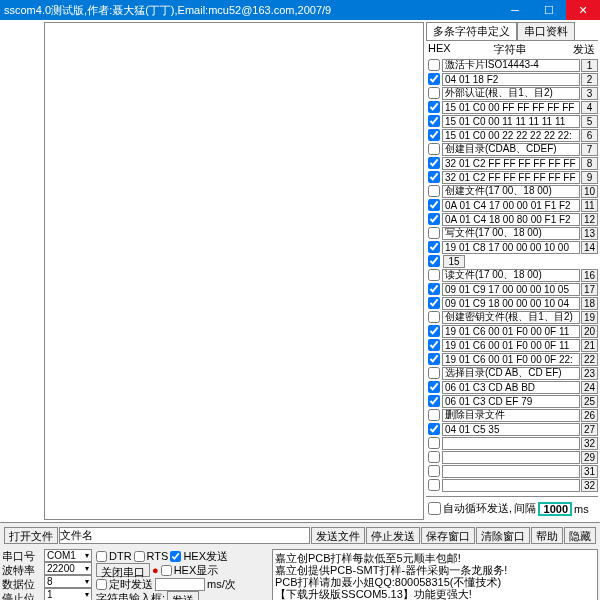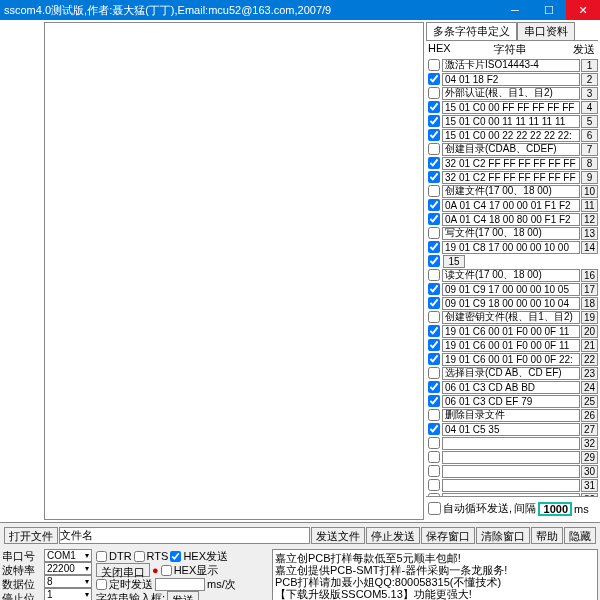--- a/index.html
+++ b/index.html
@@ -206,25 +206,20 @@
           <div class="btn">32</div>
         </div>
         <div class="row">
           <input type="checkbox" style="">
           <input class="txt" value="" style="">
           <div class="btn">29</div>
         </div>
         <div class="row">
           <input type="checkbox" style="">
           <input class="txt" value="" style="">
-          <div class="btn">30</div>
-        </div>
-        <div class="row">
-          <input type="checkbox" style="">
-          <input class="txt" value="" style="">
           <div class="btn">31</div>
         </div>
         <div class="row">
           <input type="checkbox" style="">
           <input class="txt" value="" style="">
           <div class="btn">32</div>
         </div>
       </div>
     <div class="autoloop">
       <input type="checkbox" style="">

